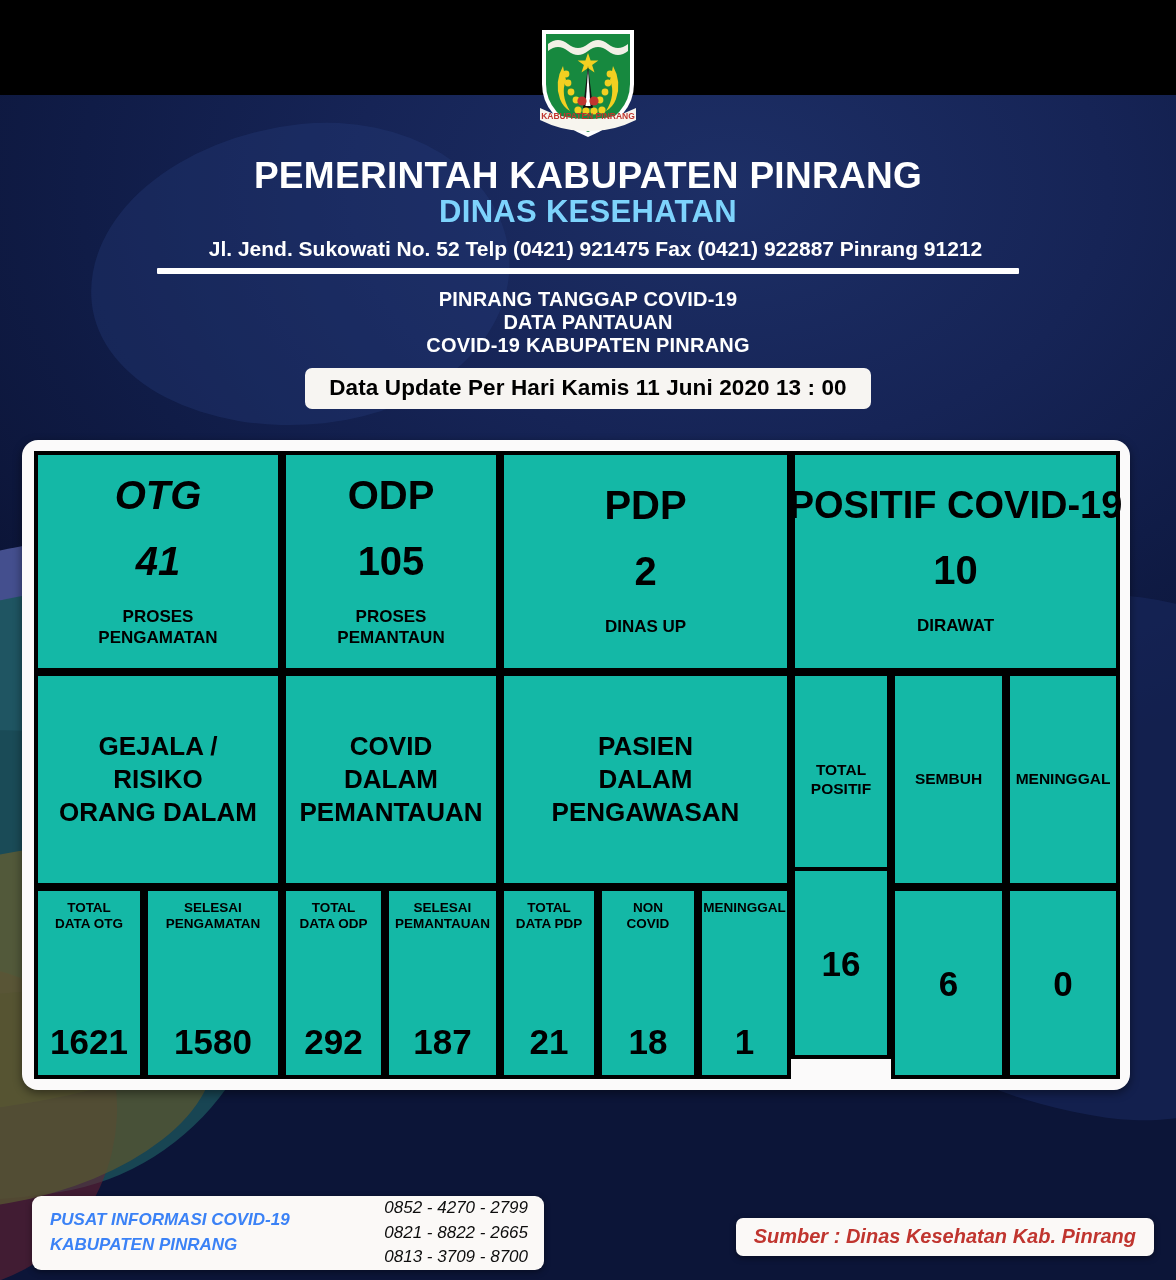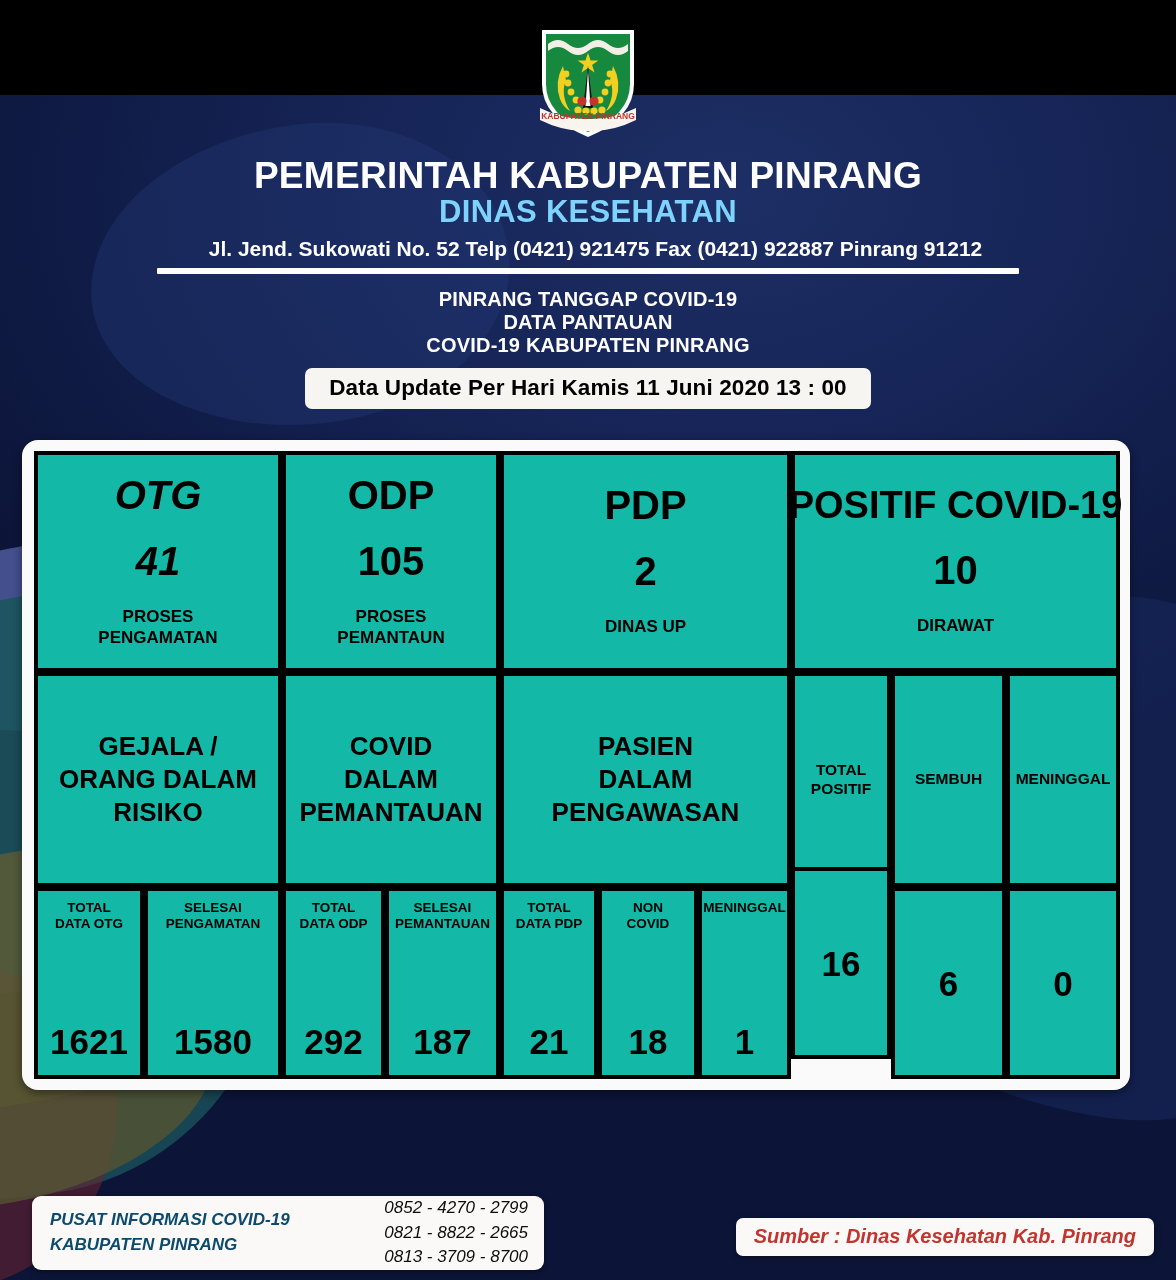--- a/index.html
+++ b/index.html
@@ -143,21 +143,21 @@
     position: absolute; z-index: 5;
     left: 32px; top: 1196px;
     width: 512px; height: 74px;
     background: #fbf9f7; border-radius: 9px;
     display: flex; align-items: center;
     padding: 0 16px 0 18px;
     box-shadow: 0 2px 6px rgba(0,0,0,.4);
   }
   .contact .who {
     font-style: italic; font-weight: bold; font-size: 17px;
-    line-height: 1.45; color: #0c4a6e; white-space: nowrap;
+    line-height: 1.45; color: #3b82f6; white-space: nowrap;
   }
   .contact .phones {
     margin-left: auto; text-align: left;
     font-style: italic; font-weight: normal; font-size: 17px;
     line-height: 1.45; color: #0d0d0d; white-space: nowrap;
   }
   .source {
     position: absolute; z-index: 5;
     right: 22px; top: 1218px;
     background: #fbf9f7; border-radius: 7px;
@@ -261,22 +261,22 @@
 
       <div class="cell" style="left:757px; top:0; width:329px; height:221px;">
         <div class="ttl wide">POSITIF COVID-19</div>
         <div class="num-big">10</div>
         <div class="cap">DIRAWAT</div>
       </div>
 
       <div class="cell" style="left:0; top:221px; width:248px; height:215px;">
         <div class="desc">
           <div>GEJALA /</div>
+          <div>RISIKO</div>
           <div>ORANG DALAM</div>
-          <div>RISIKO</div>
         </div>
       </div>
 
       <div class="cell" style="left:248px; top:221px; width:218px; height:215px;">
         <div class="desc">
           <div>COVID</div>
           <div>DALAM</div>
           <div>PEMANTAUAN</div>
         </div>
       </div>

